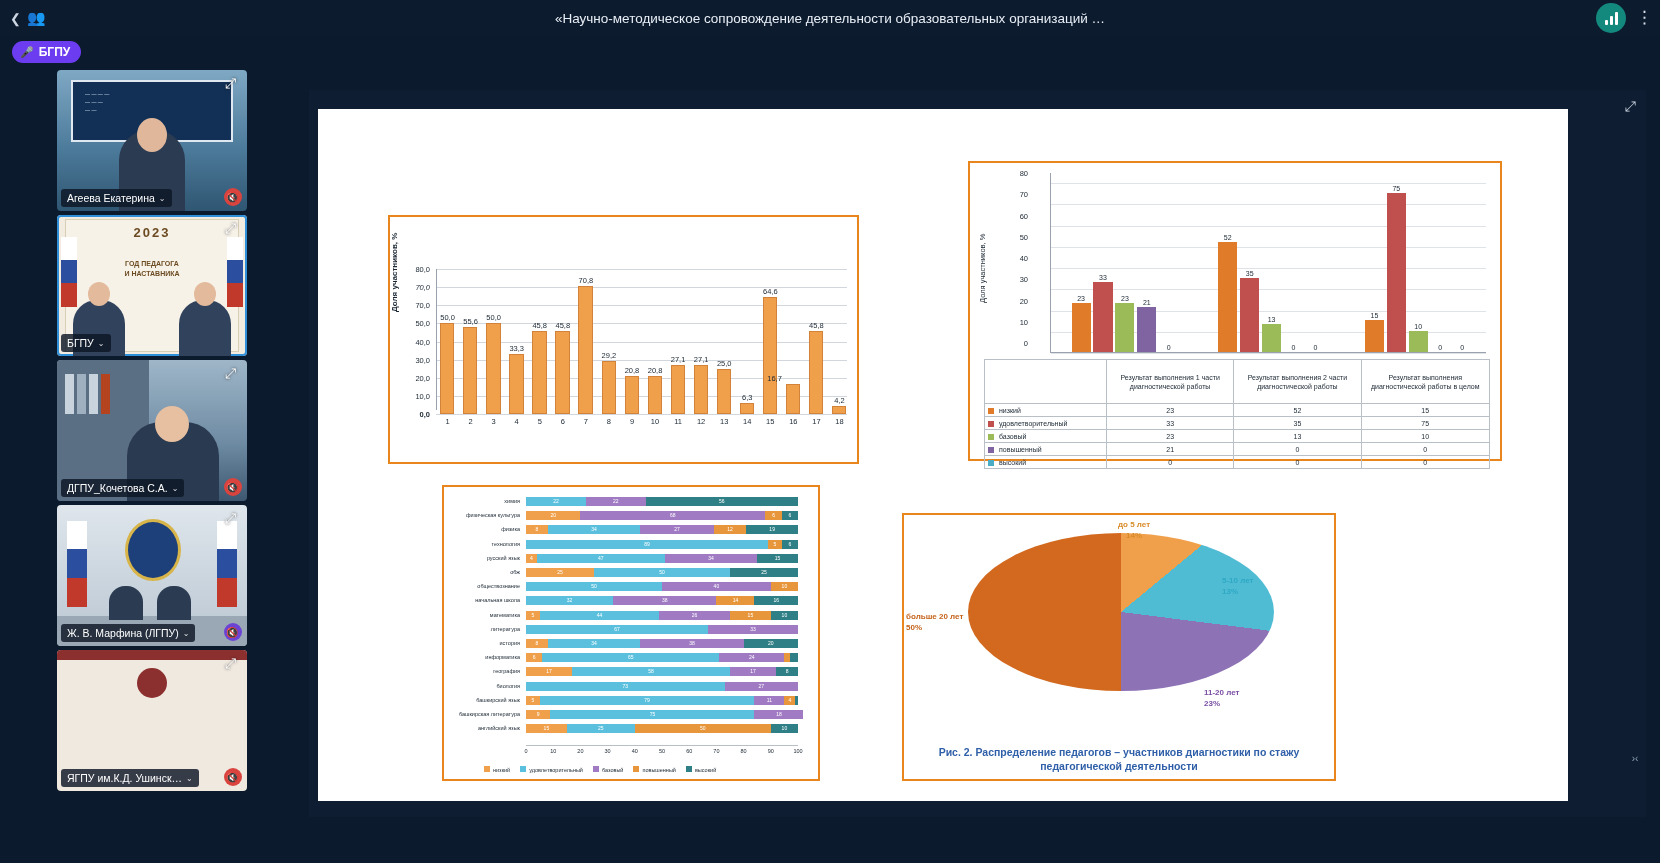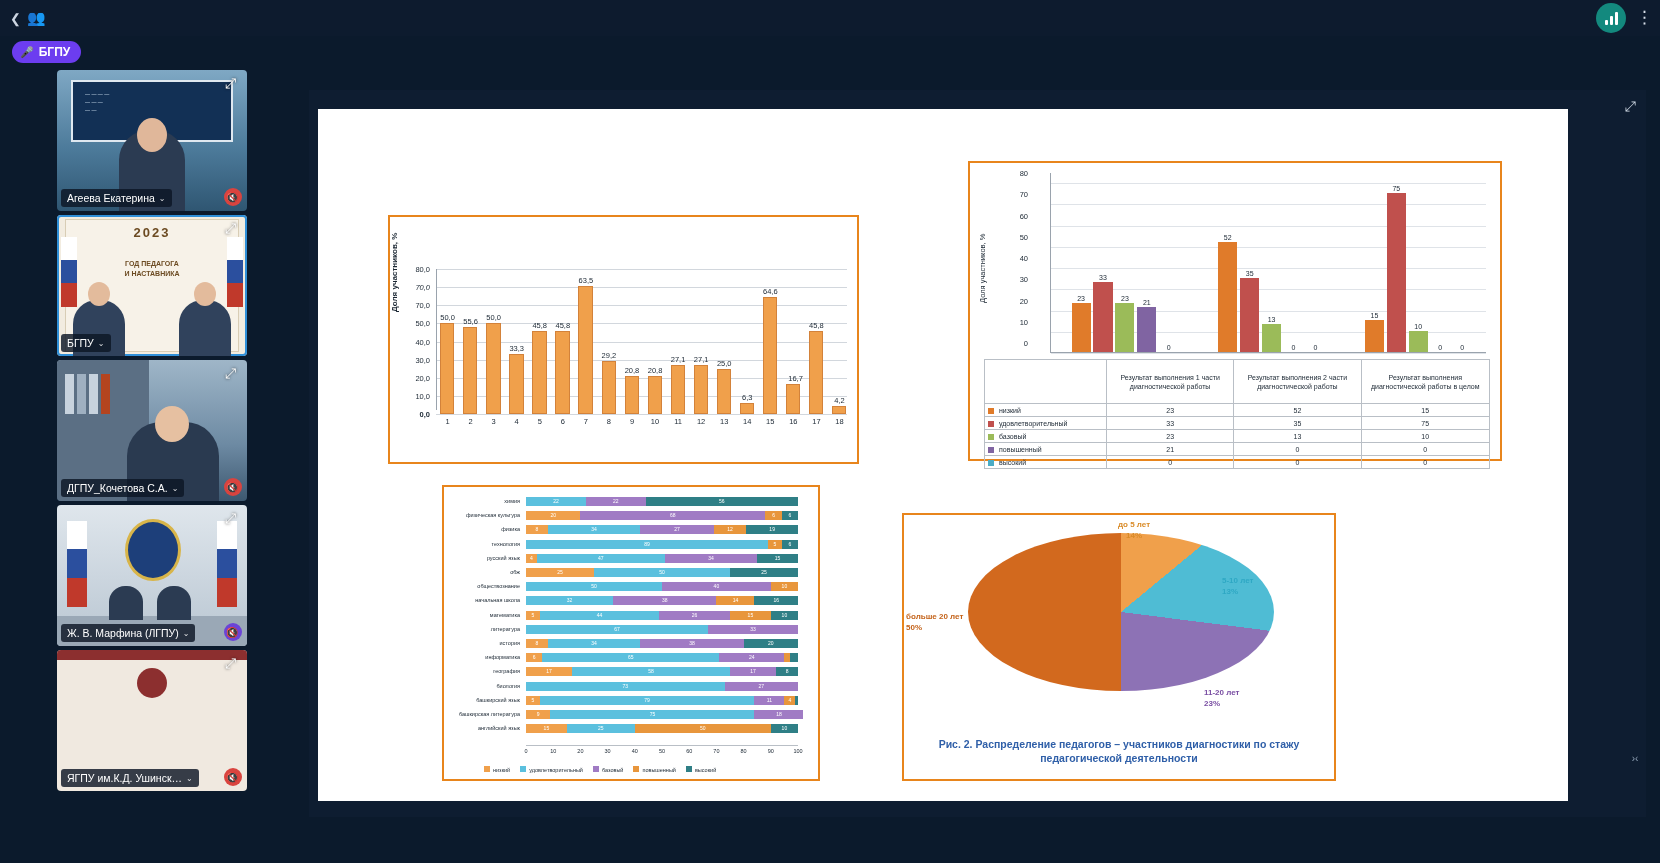--- a/index.html
+++ b/index.html
@@ -174,37 +174,38 @@
       #4fbcd4 50.4deg 97.2deg,
       #8d72b5 97.2deg 180deg,
       #d2691e 180deg 360deg);
   }
   .pie-side {
     position: absolute; left: 0; top: 14px; width: 306px; height: 158px; border-radius: 50%;
     background: conic-gradient(from 0deg, #b4561a 0deg 180deg, #b4561a 180deg 360deg);
     z-index: -1; filter: brightness(.85);
   }
   .f4 .plabel { position: absolute; font-size: 8px; font-weight: bold; text-align: center; line-height: 11px; }
-  .f4 .cap { position: absolute; left: 10px; right: 10px; bottom: 14px; }
+  .f4 .cap { position: absolute; left: 10px; right: 10px; bottom: 6px; }
 
   .side-toggle {
     position: absolute; right: 4px; top: 655px; width: 14px; height: 26px;
     color: #8fa0b4; font-size: 10px; display: flex; align-items: center; justify-content: center;
   }
 </style>
 </head>
 <body>
 
 <div class="app">
 
   <div class="topbar">
     <div class="left-icons">
       <span class="back-arrow">❮</span>
       <span class="people-icon">👥</span>
     </div>
+    <div class="topbar-title">«Научно-методическое сопровождение деятельности образовательных организаций …</div>
     <div class="topbar-right">
       <div class="signal-btn">
         <span class="bars">
             <i></i>
             <i></i>
             <i></i>
           </span>
       </div>
       <span class="kebab">⋮</span>
     </div>
@@ -332,21 +333,21 @@
           <div class="bar" style="left: 119.317px; width: 14.2944px; height: 60.3562px; bottom: 48px;"></div>
           <div class="vlabel" style="left: 115.167px; width: 23.0556px; top: 126.644px;">33,3</div>
           <div class="xlabel" style="left: 115.167px; width: 23.0556px;">4</div>
           <div class="bar" style="left: 142.372px; width: 14.2944px; height: 83.0125px; bottom: 48px;"></div>
           <div class="vlabel" style="left: 138.222px; width: 23.0556px; top: 103.987px;">45,8</div>
           <div class="xlabel" style="left: 138.222px; width: 23.0556px;">5</div>
           <div class="bar" style="left: 165.428px; width: 14.2944px; height: 83.0125px; bottom: 48px;"></div>
           <div class="vlabel" style="left: 161.278px; width: 23.0556px; top: 103.987px;">45,8</div>
           <div class="xlabel" style="left: 161.278px; width: 23.0556px;">6</div>
           <div class="bar" style="left: 188.483px; width: 14.2944px; height: 128.325px; bottom: 48px;"></div>
-          <div class="vlabel" style="left: 184.333px; width: 23.0556px; top: 58.675px;">63,5</div>
+          <div class="vlabel" style="left: 184.333px; width: 23.0556px; top: 58.675px;">70,8</div>
           <div class="xlabel" style="left: 184.333px; width: 23.0556px;">7</div>
           <div class="bar" style="left: 211.539px; width: 14.2944px; height: 52.925px; bottom: 48px;"></div>
           <div class="vlabel" style="left: 207.389px; width: 23.0556px; top: 134.075px;">29,2</div>
           <div class="xlabel" style="left: 207.389px; width: 23.0556px;">8</div>
           <div class="bar" style="left: 234.594px; width: 14.2944px; height: 37.7px; bottom: 48px;"></div>
           <div class="vlabel" style="left: 230.444px; width: 23.0556px; top: 149.3px;">20,8</div>
           <div class="xlabel" style="left: 230.444px; width: 23.0556px;">9</div>
           <div class="bar" style="left: 257.65px; width: 14.2944px; height: 37.7px; bottom: 48px;"></div>
           <div class="vlabel" style="left: 253.5px; width: 23.0556px; top: 149.3px;">20,8</div>
           <div class="xlabel" style="left: 253.5px; width: 23.0556px;">10</div>
@@ -359,21 +360,21 @@
           <div class="bar" style="left: 326.817px; width: 14.2944px; height: 45.3125px; bottom: 48px;"></div>
           <div class="vlabel" style="left: 322.667px; width: 23.0556px; top: 141.688px;">25,0</div>
           <div class="xlabel" style="left: 322.667px; width: 23.0556px;">13</div>
           <div class="bar" style="left: 349.872px; width: 14.2944px; height: 11.4187px; bottom: 48px;"></div>
           <div class="vlabel" style="left: 345.722px; width: 23.0556px; top: 175.581px;">6,3</div>
           <div class="xlabel" style="left: 345.722px; width: 23.0556px;">14</div>
           <div class="bar" style="left: 372.928px; width: 14.2944px; height: 117.087px; bottom: 48px;"></div>
           <div class="vlabel" style="left: 368.778px; width: 23.0556px; top: 69.9125px;">64,6</div>
           <div class="xlabel" style="left: 368.778px; width: 23.0556px;">15</div>
           <div class="bar" style="left: 395.983px; width: 14.2944px; height: 30.2687px; bottom: 48px;"></div>
-          <div class="vlabel" style="left: 394px; width: 23.0556px; top: 156.731px;">16,7</div>
+          <div class="vlabel" style="left: 373px; width: 23.0556px; top: 156.731px;">16,7</div>
           <div class="xlabel" style="left: 391.833px; width: 23.0556px;">16</div>
           <div class="bar" style="left: 419.039px; width: 14.2944px; height: 83.0125px; bottom: 48px;"></div>
           <div class="vlabel" style="left: 414.889px; width: 23.0556px; top: 103.987px;">45,8</div>
           <div class="xlabel" style="left: 414.889px; width: 23.0556px;">17</div>
           <div class="bar" style="left: 442.094px; width: 14.2944px; height: 7.6125px; bottom: 48px;"></div>
           <div class="vlabel" style="left: 437.944px; width: 23.0556px; top: 179.387px;">4,2</div>
           <div class="xlabel" style="left: 437.944px; width: 23.0556px;">18</div>
         </div>
 
       <div class="chart-box f2">

